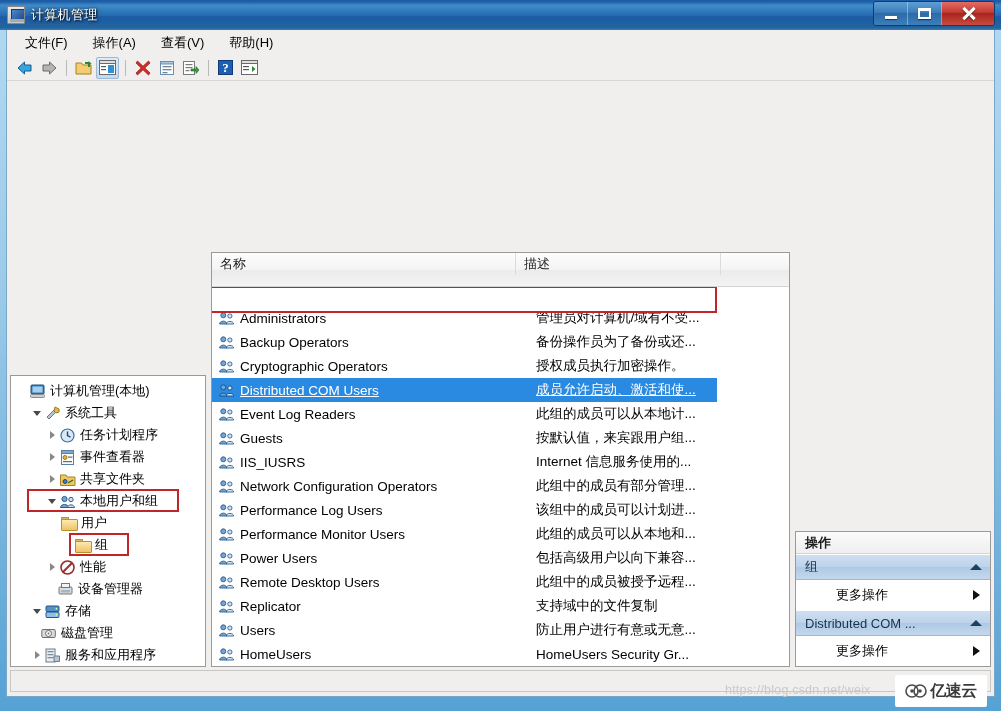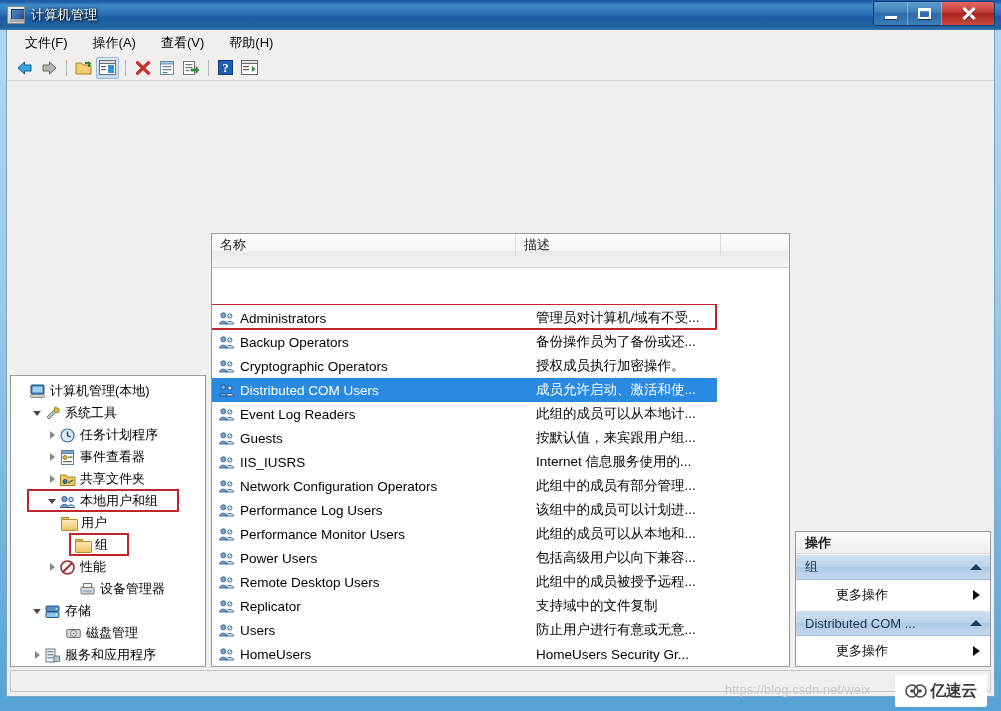--- a/index.html
+++ b/index.html
@@ -250,35 +250,35 @@
   }
   #lh-name { width: 304px; flex: 0 0 304px; }
   #lh-desc { width: 205px; flex: 0 0 205px; }
   #lh-rest { flex: 1 1 auto; border-right: none; }
 
   #list-body {
     flex: 1 1 auto;
     overflow: hidden;
     position: relative;
     background: #ffffff;
-    padding-top: 2px;
-    margin-top: 36px;
+    padding-top: 19px;
   }
   .lrow {
     height: 24px;
     display: flex; align-items: center;
     font-size: 13.5px;
     color: #000;
     white-space: nowrap;
     position: relative;
   }
   .lrow.selected {
     background: #2a8ae2;
     color: #ffffff;
     width: 505px;
+    text-decoration: underline;
   }
   .lrow .licon {
     width: 16px; height: 16px; flex: 0 0 16px;
     margin-left: 7px; margin-right: 5px;
     display: flex; align-items: center; justify-content: center;
   }
   .lrow .lname { width: 296px; flex: 0 0 296px; overflow: hidden; }
   .lrow .ldesc { flex: 0 0 auto; overflow: hidden; }
 
   
@@ -566,21 +566,21 @@
                 <span class="tw-closed"></span>
               </span>
               <span class="ticon">
                 <svg width="16" height="15" viewBox="0 0 16 15">
                   <circle cx="7.5" cy="7.5" r="6.5" fill="#f6f6f6" stroke="#9a2a2a" stroke-width="1.6"></circle>
                   <path d="M3 12 L12 3" stroke="#9a2a2a" stroke-width="1.8"></path>
                 </svg>
               </span>
               <span class="tlabel">性能</span>
             </div>
-            <div class="tnode" style="padding-left: 54px;">
+            <div class="tnode" style="padding-left: 32px;">
               <span class="twist"></span>
               <span class="ticon">
                 <svg width="16" height="15" viewBox="0 0 16 15">
                   <rect x="1" y="5" width="13" height="7" rx="1" fill="#dcdcdc" stroke="#767676"></rect>
                   <rect x="3.5" y="1.5" width="8" height="4" fill="#f3f3f3" stroke="#767676"></rect>
                   <rect x="3" y="8" width="9" height="2.5" fill="#9db7cc"></rect>
                 </svg>
               </span>
               <span class="tlabel">设备管理器</span>
             </div>
@@ -591,21 +591,21 @@
               <span class="ticon">
                 <svg width="16" height="15" viewBox="0 0 16 15">
                   <rect x="1" y="2" width="13" height="5.5" rx="1" fill="#5591c6" stroke="#27558a"></rect>
                   <rect x="1" y="8" width="13" height="5.5" rx="1" fill="#8cc0e6" stroke="#27558a"></rect>
                   <circle cx="11.5" cy="4.7" r="0.9" fill="#d7ff9e"></circle>
                   <circle cx="11.5" cy="10.7" r="0.9" fill="#d7ff9e"></circle>
                 </svg>
               </span>
               <span class="tlabel">存储</span>
             </div>
-            <div class="tnode" style="padding-left: 40px;">
+            <div class="tnode" style="padding-left: 15px;">
               <span class="twist"></span>
               <span class="ticon">
                 <svg width="16" height="15" viewBox="0 0 16 15">
                   <rect x="0.8" y="3.5" width="13.5" height="8" rx="1.2" fill="#dadada" stroke="#6e6e6e"></rect>
                   <circle cx="7.5" cy="7.5" r="3" fill="#f6f6f6" stroke="#6e6e6e"></circle>
                   <circle cx="7.5" cy="7.5" r="0.9" fill="#6e6e6e"></circle>
                 </svg>
               </span>
               <span class="tlabel">磁盘管理</span>
             </div>

